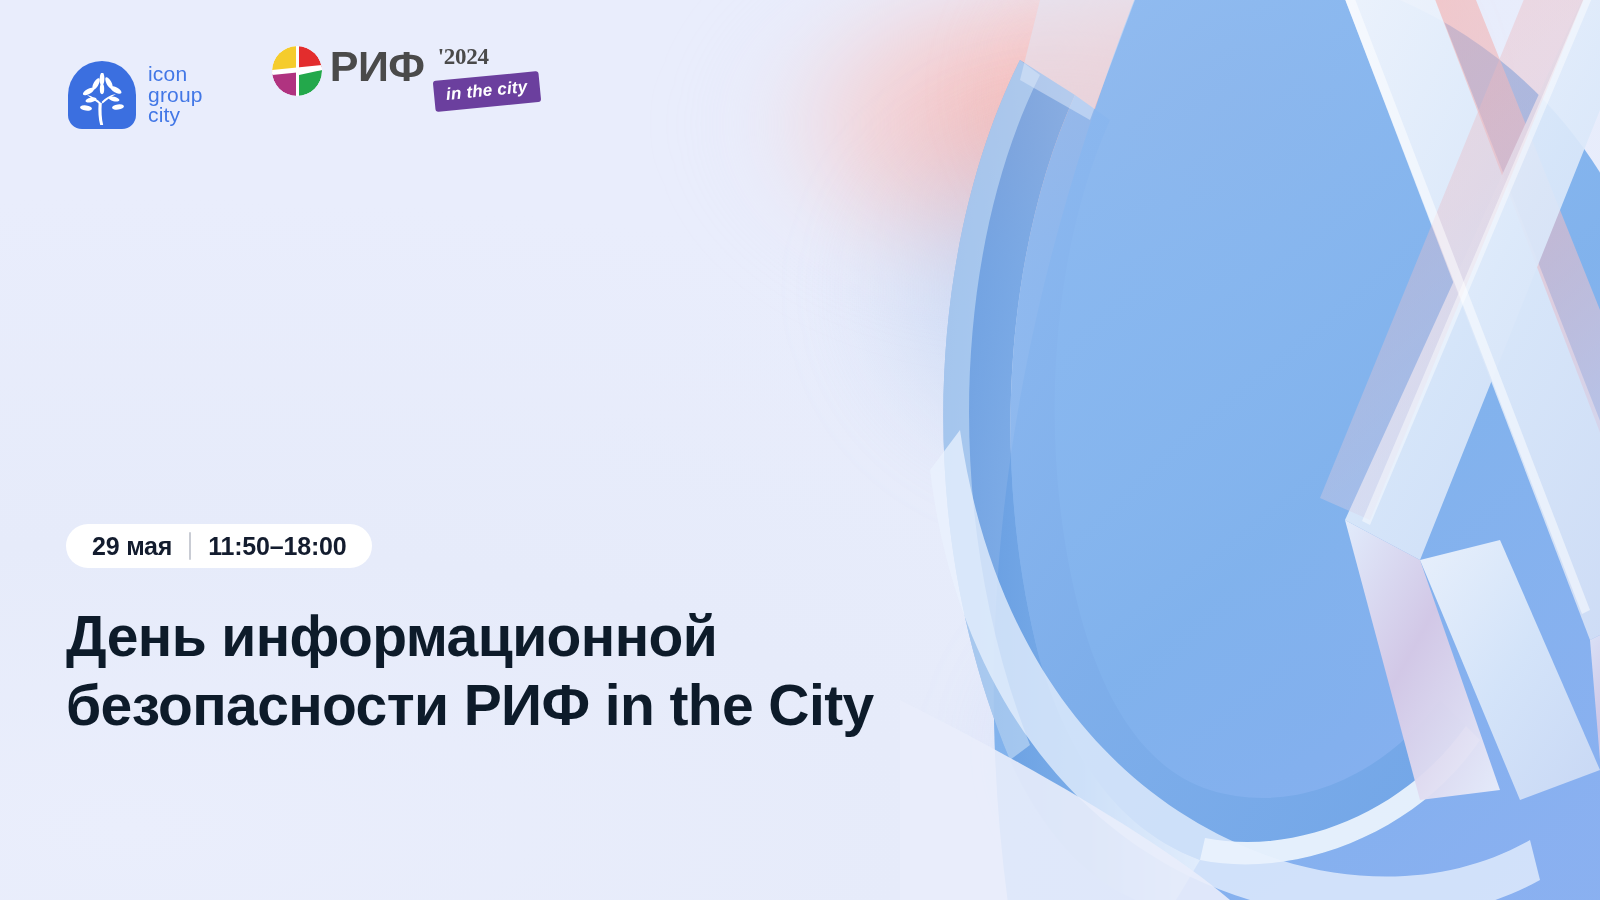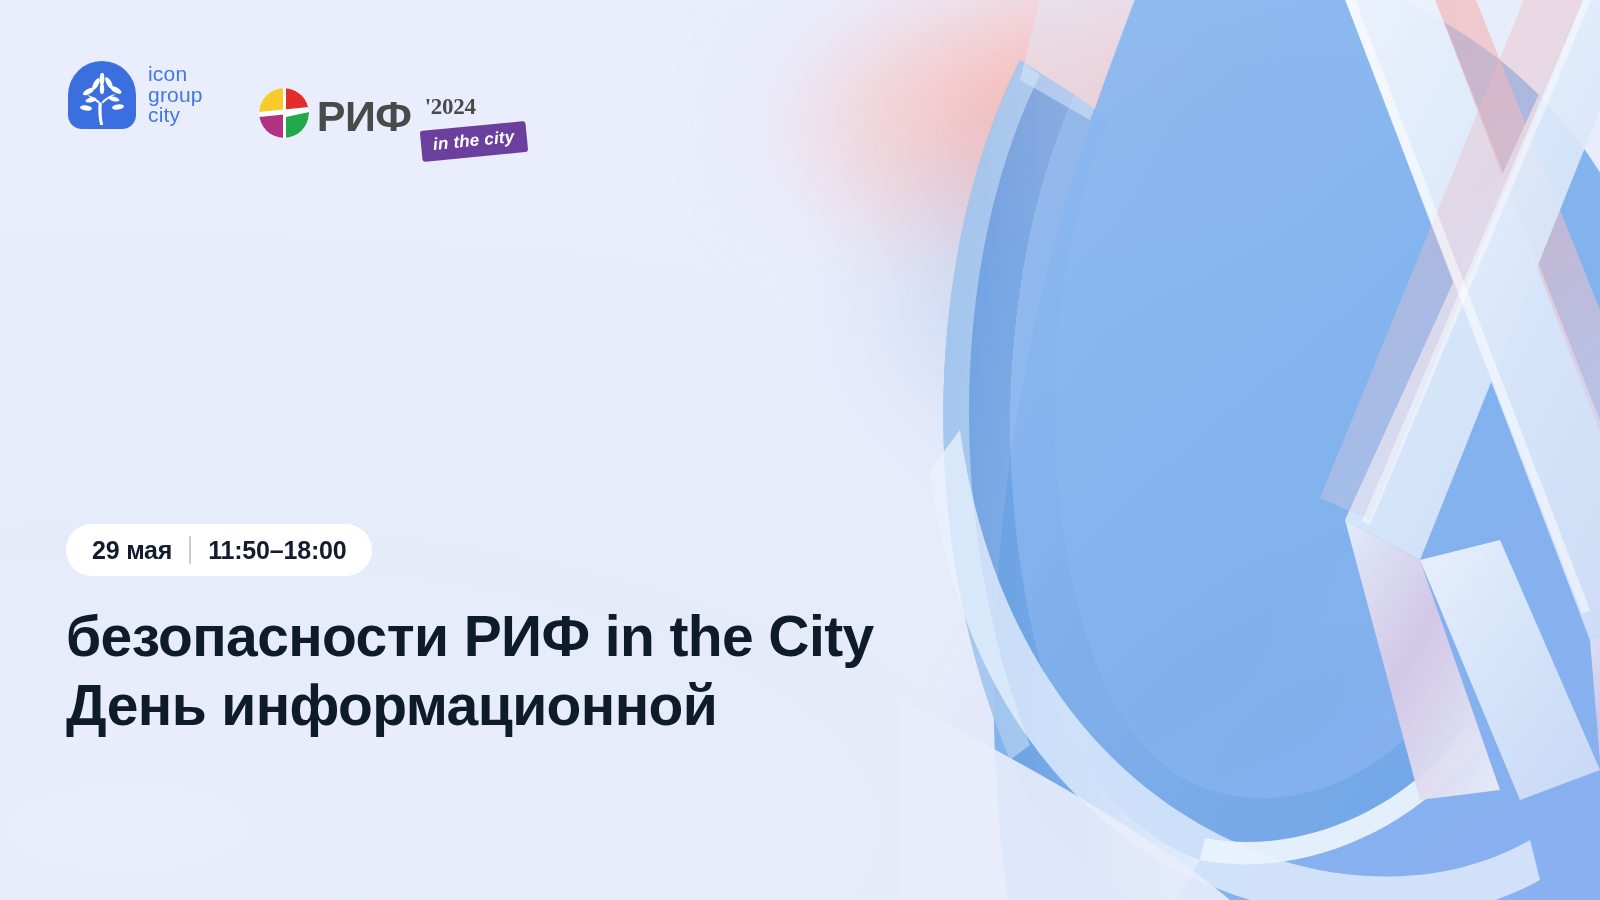--- a/index.html
+++ b/index.html
@@ -67,21 +67,21 @@
     overflow: hidden;
   }
   .art svg { display: block; width: 700px; height: 900px; }
 
   
   .logo-row {
     position: absolute;
     left: 68px; top: 52px;
     display: flex;
     align-items: center;
-    gap: 0px;
+    gap: 13px;
     height: 86px;
   }
 
   
   .logo-icontext { display: flex; align-items: center; gap: 12px; }
   .it-mark {
     width: 68px; height: 68px;
     border-radius: 34px 34px 14px 14px;
     background: #3b6fe0;
     position: relative;
@@ -94,21 +94,21 @@
     font-size: 21px;
     line-height: 20.5px;
     letter-spacing: 0.2px;
     font-weight: 400;
   }
 
   
   .logo-rif {
     position: relative;
     margin-left: 56px;
-    display: flex; align-items: flex-end;
+    display: flex; align-items: flex-start;
     height: 86px;
   }
   .rif-pie {
     width: 50px; height: 50px;
     border-radius: 50%;
     position: relative;
     overflow: hidden;
     flex: none;
     margin-top: -6px;
   }
@@ -168,21 +168,21 @@
     color: #9aa0a6;
     font-size: 25px;
     font-weight: 400;
     letter-spacing: 0;
   }
 
   
   .date-pill {
     position: absolute;
     left: 66px; top: 524px;
-    height: 52px;
+    height: 44px;
     background: #ffffff;
     border-radius: 26px;
     display: flex;
     align-items: center;
     padding: 0 26px;
     gap: 17px;
   }
   .date-pill .dp-text {
     font-size: 25px;
     font-weight: 700;
@@ -355,17 +355,17 @@
 
   </div>
 
   <div class="date-pill">
     <span class="dp-text">29 мая</span>
     <span class="dp-sep"></span>
     <span class="dp-text">11:50–18:00</span>
   </div>
 
   <h1 class="headline">
+    <span>День информационной</span>
     <span>безопасности РИФ in the City</span>
-    <span>День информационной</span>
   </h1>
 
 </div>
 
 </body></html>

